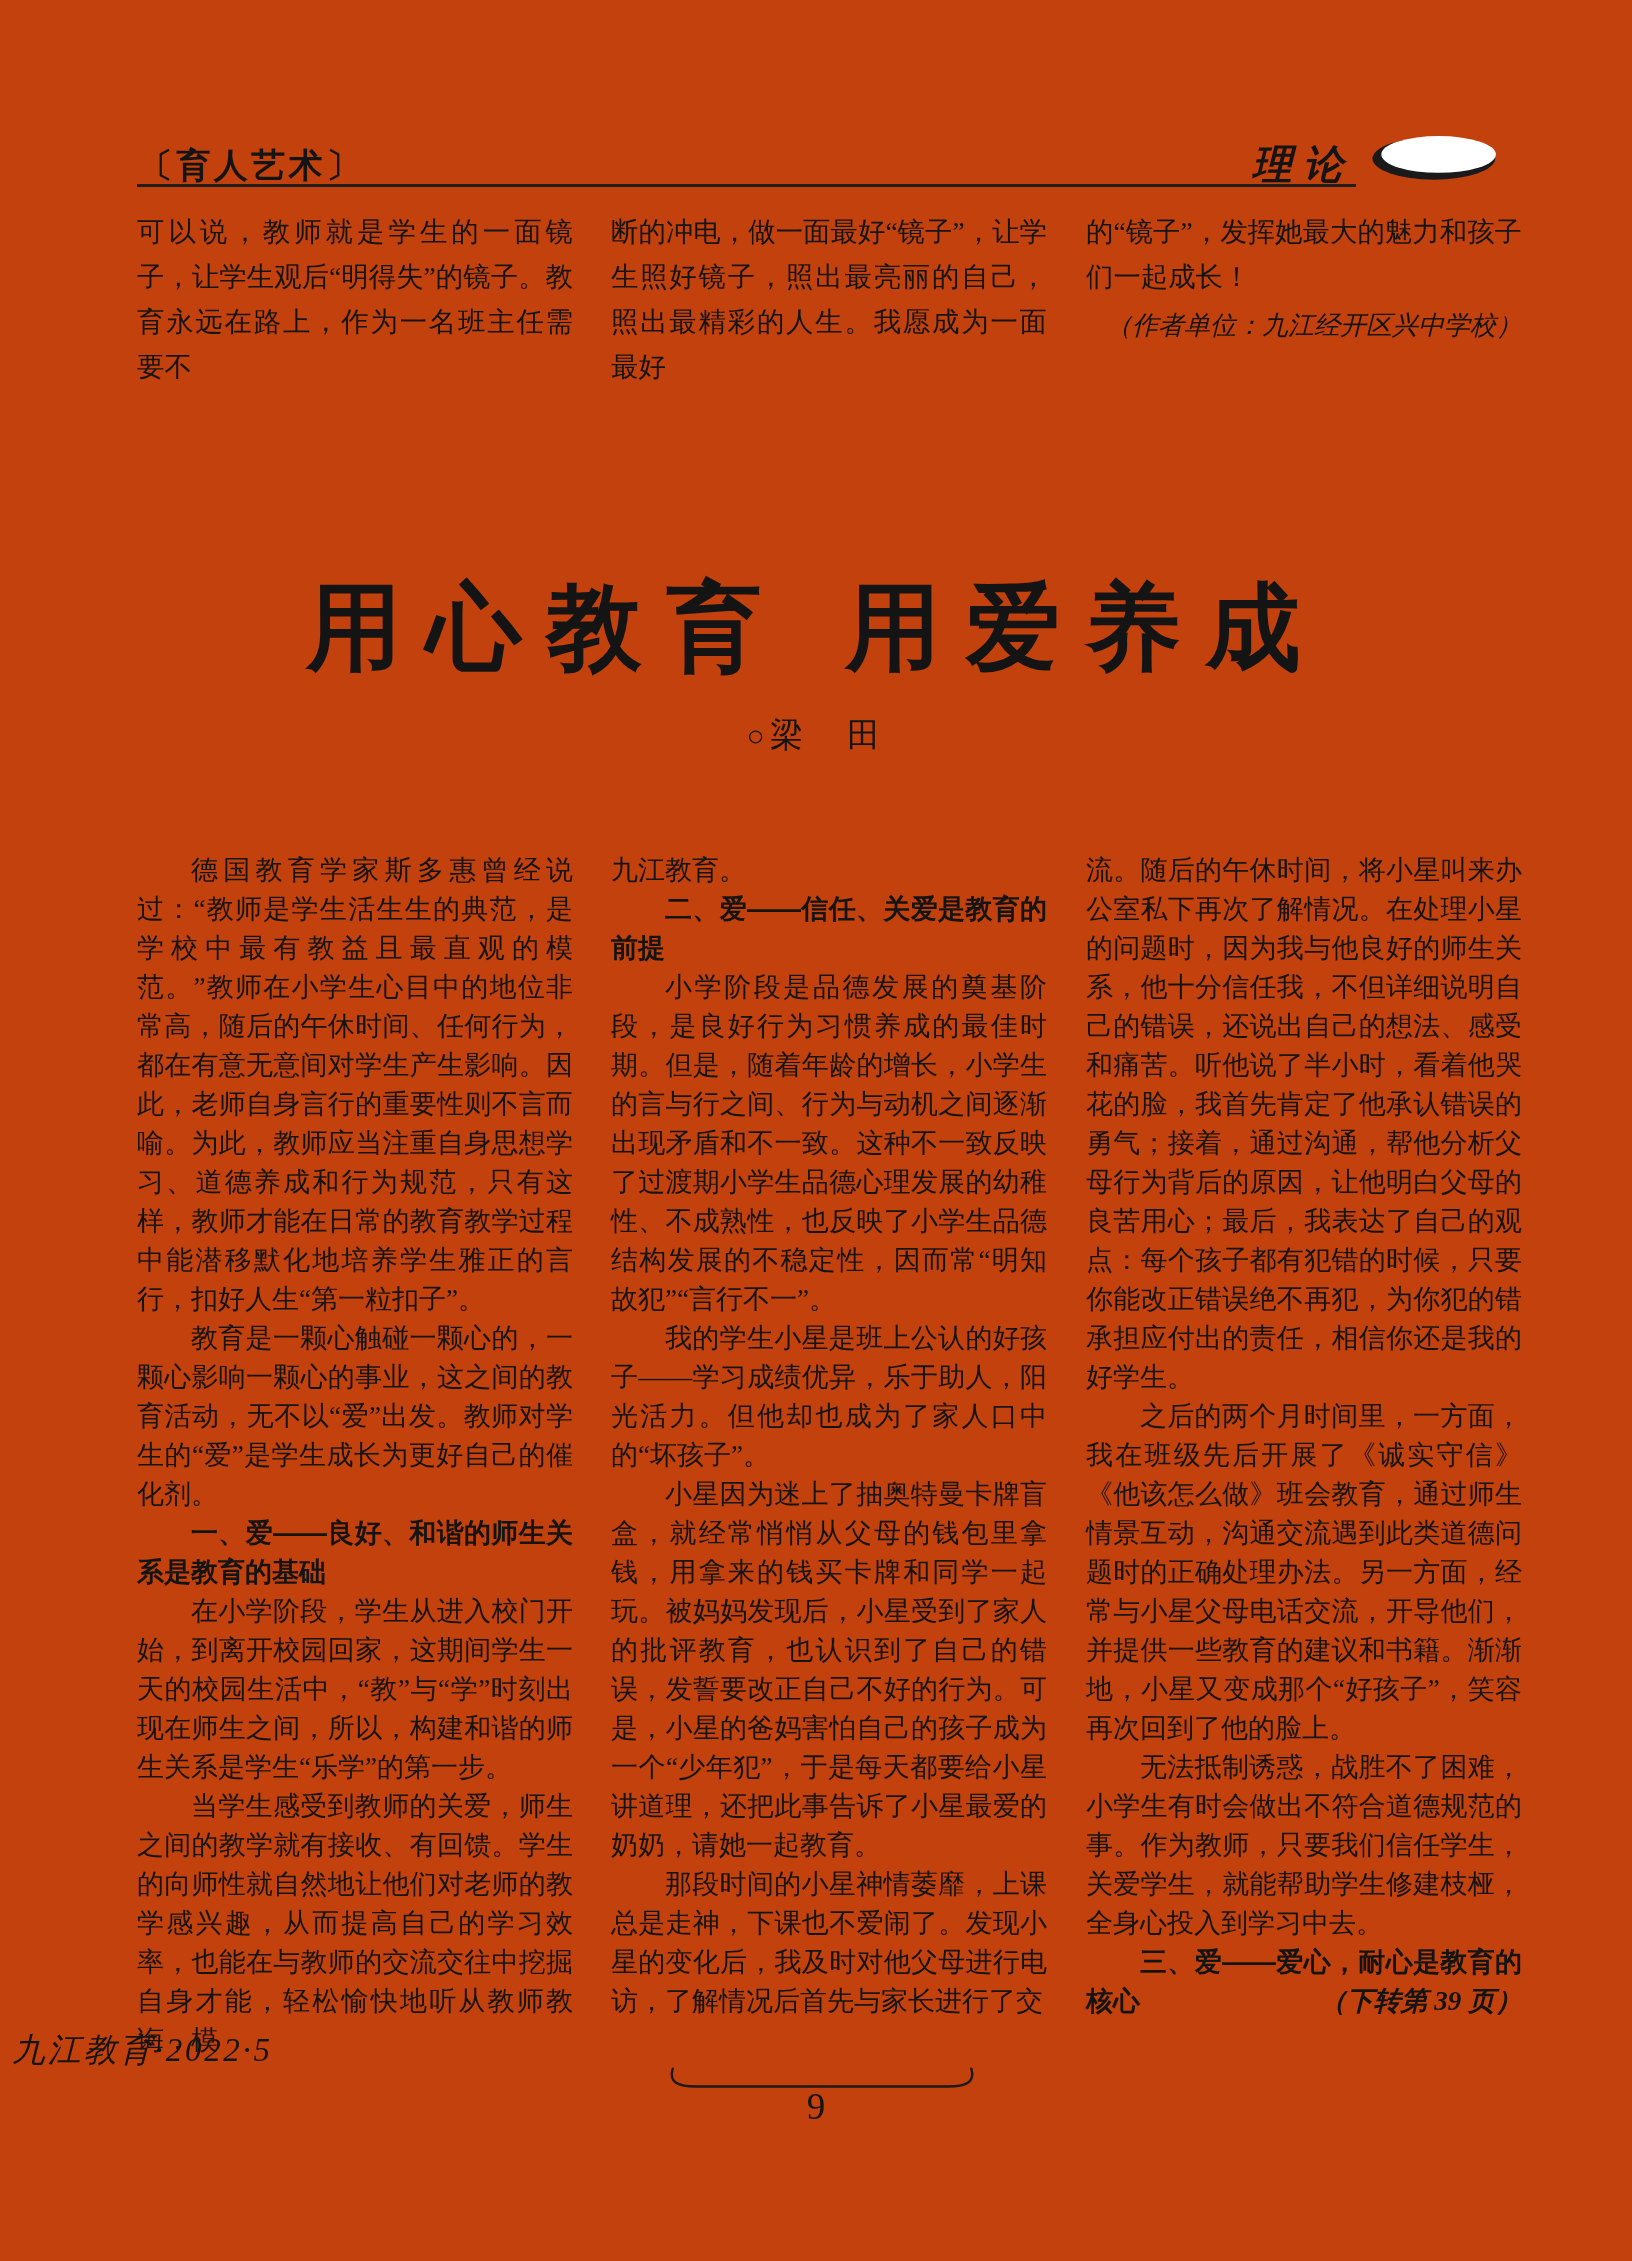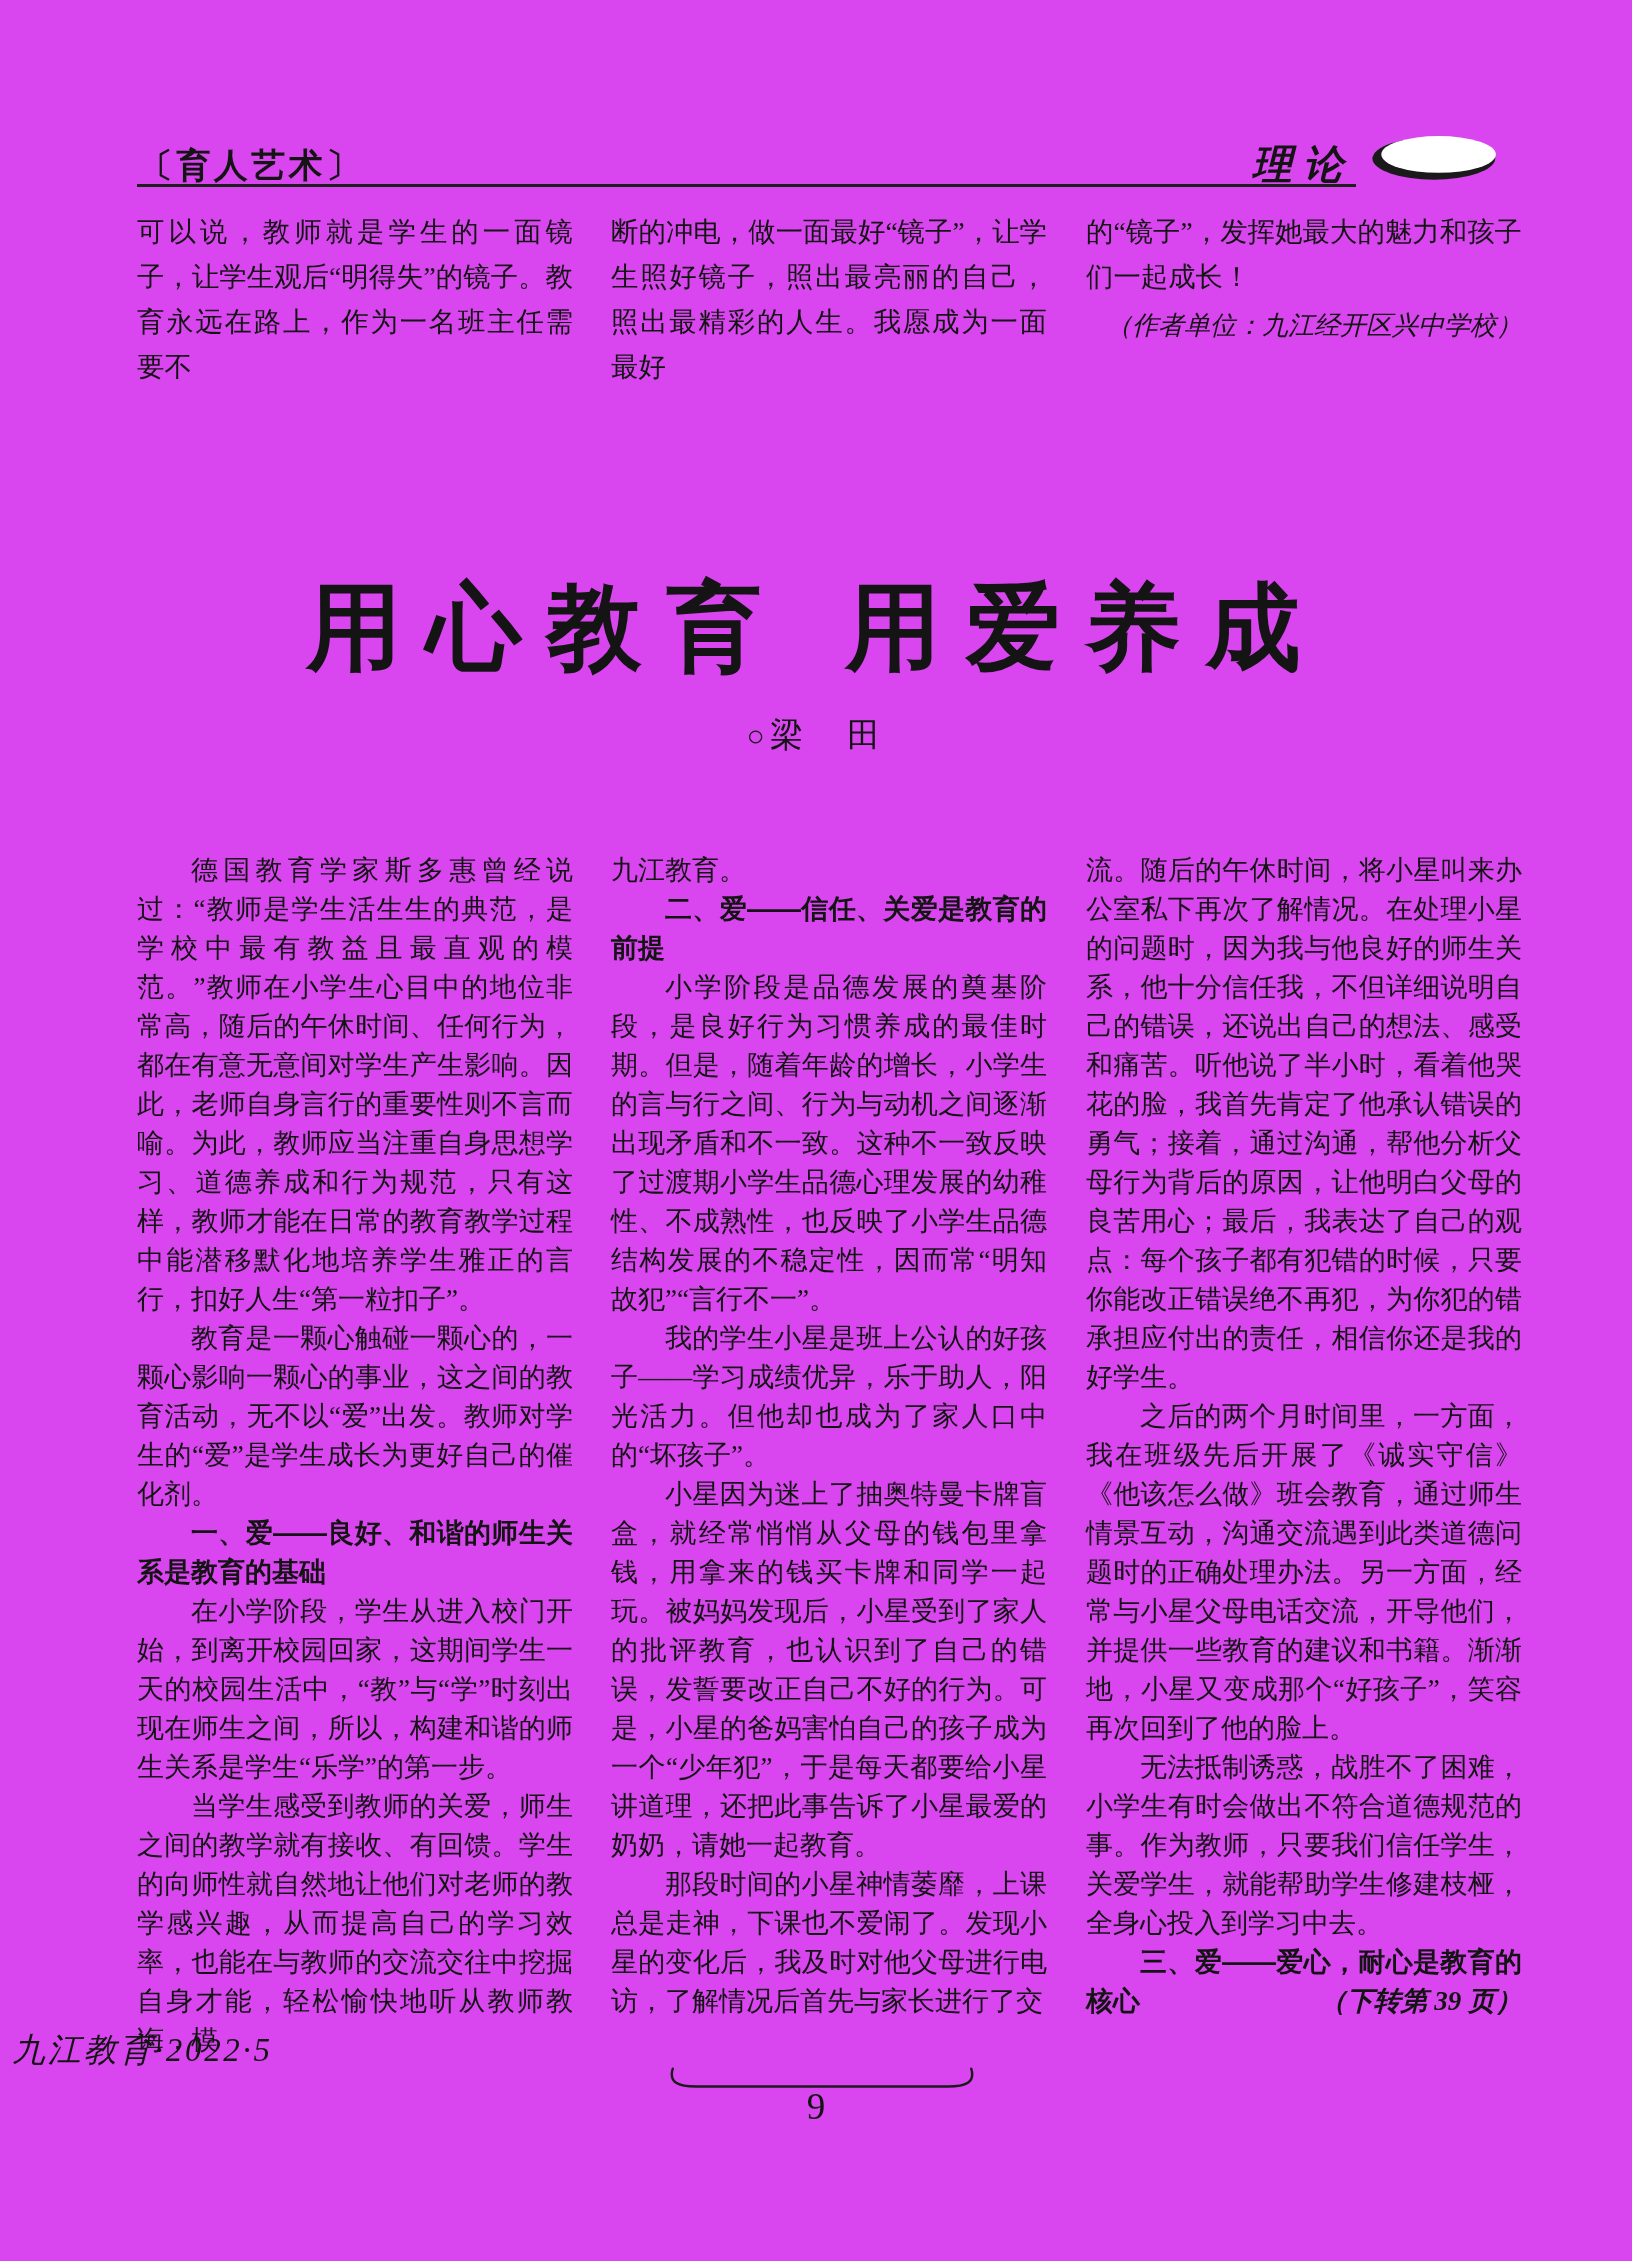--- a/index.html
+++ b/index.html
@@ -1,20 +1,20 @@
 <!DOCTYPE html>
 <html style="font-size:11px"><head>
 <meta charset="utf-8">
 <style>
   * { margin:0; padding:0; box-sizing:border-box; }
   html,body { background:#ffffff; }
   #page {
     position:relative;
     width:1632px; height:2261px;
-    background:#d946ef;
+    background:#c2410c;
     color:#141414;
     font-family:"Liberation Serif","DejaVu Serif",serif;
     overflow:hidden;
   }
 
   
   .header-label {
     position:absolute; left:139px; top:143px;
     font-size:34px; font-weight:bold; letter-spacing:3.4px;
     white-space:nowrap;

